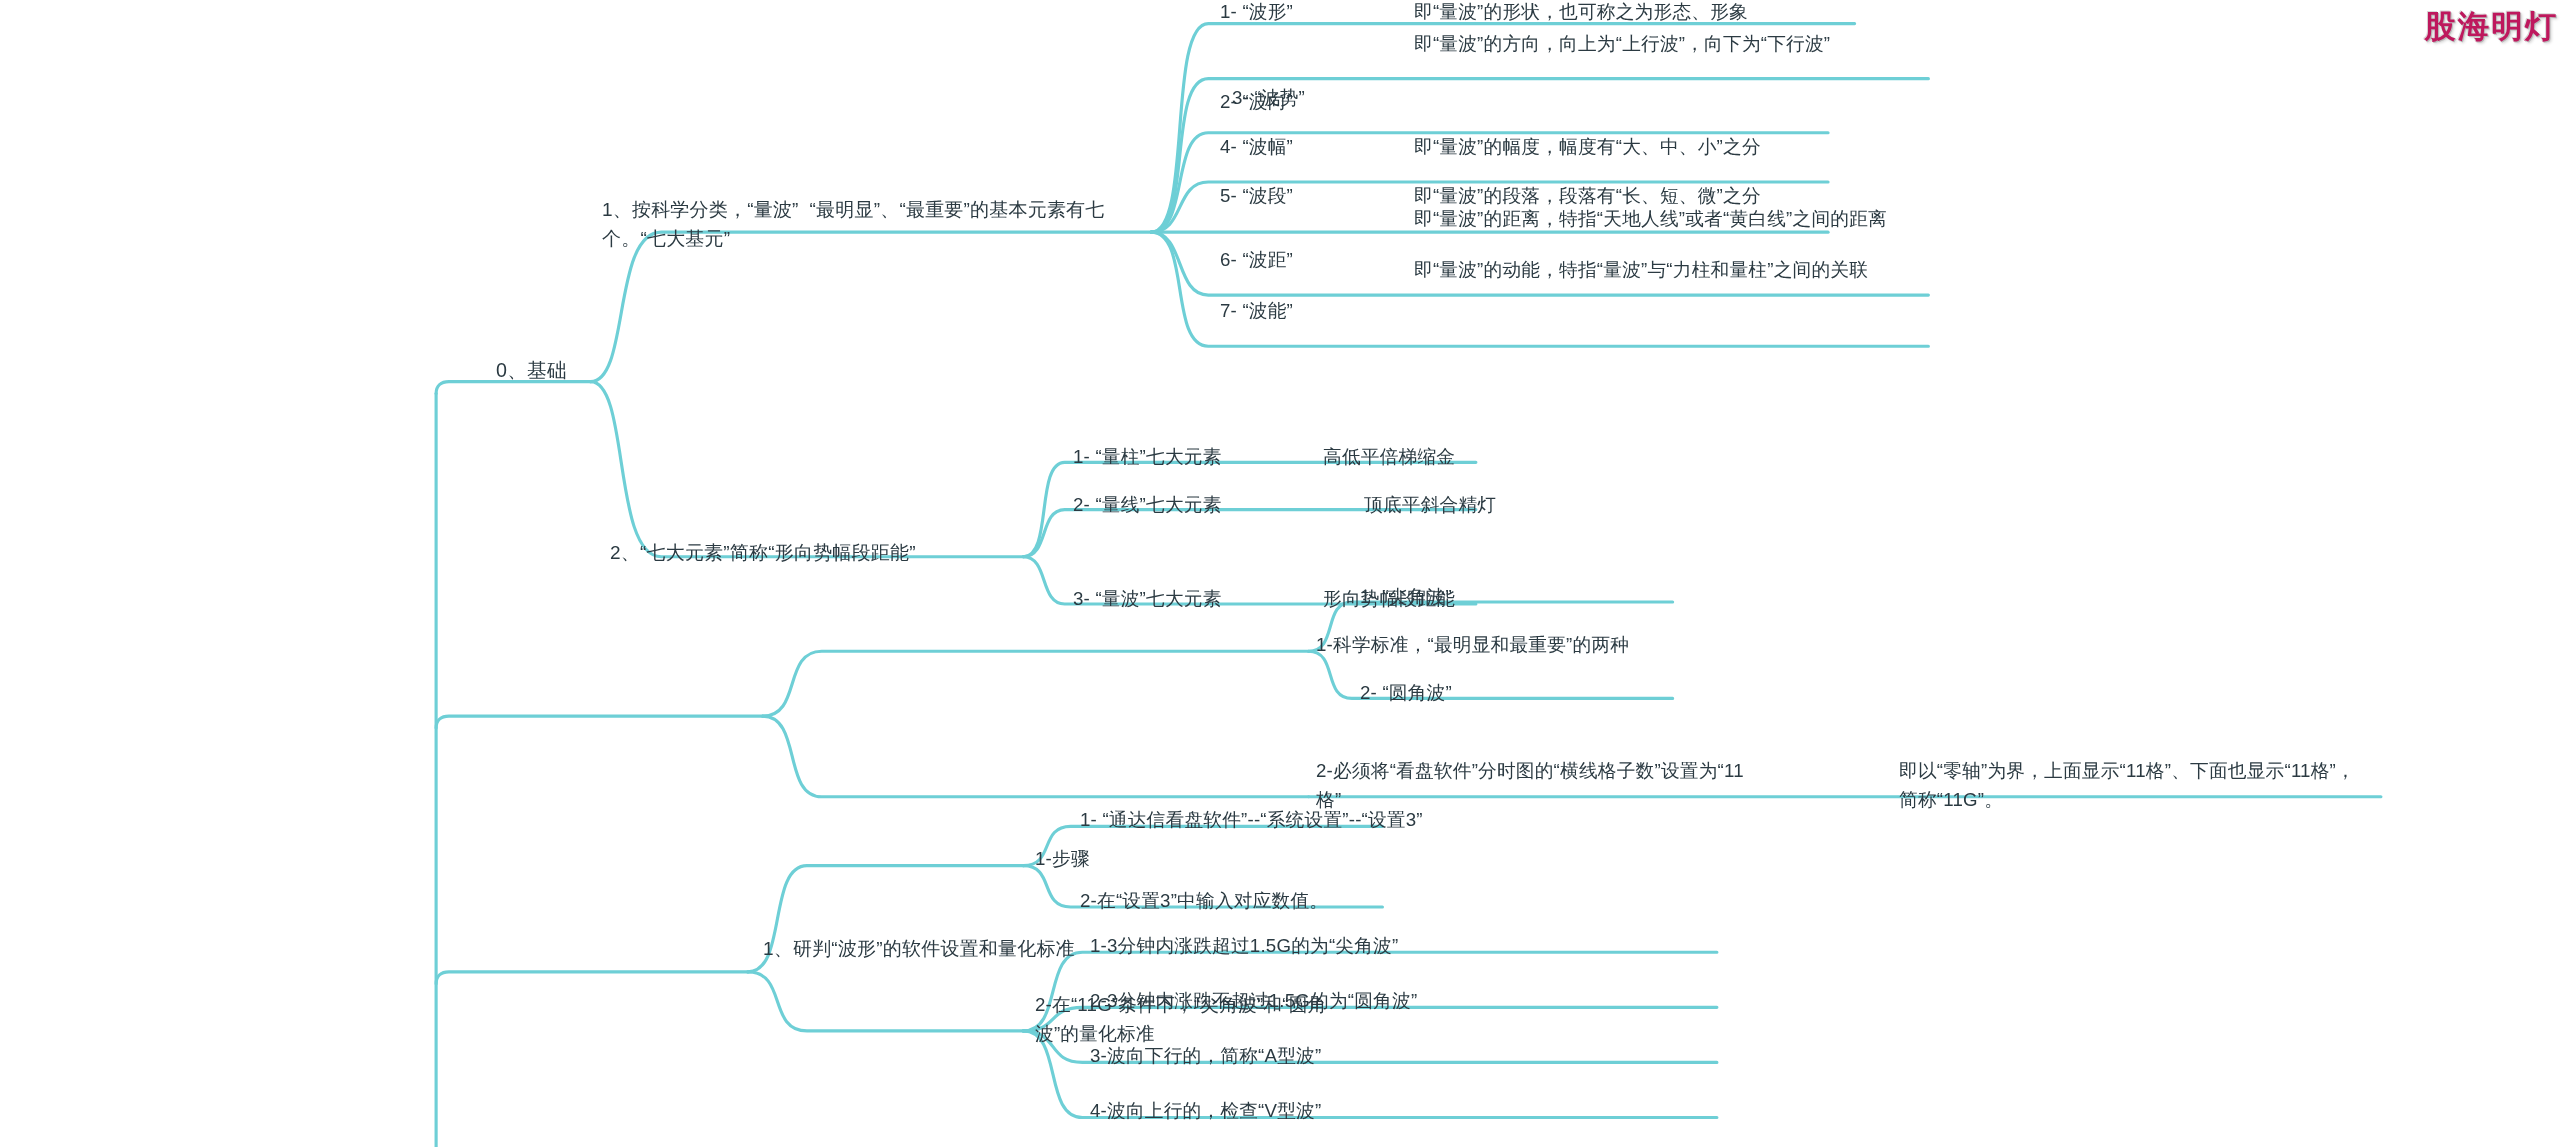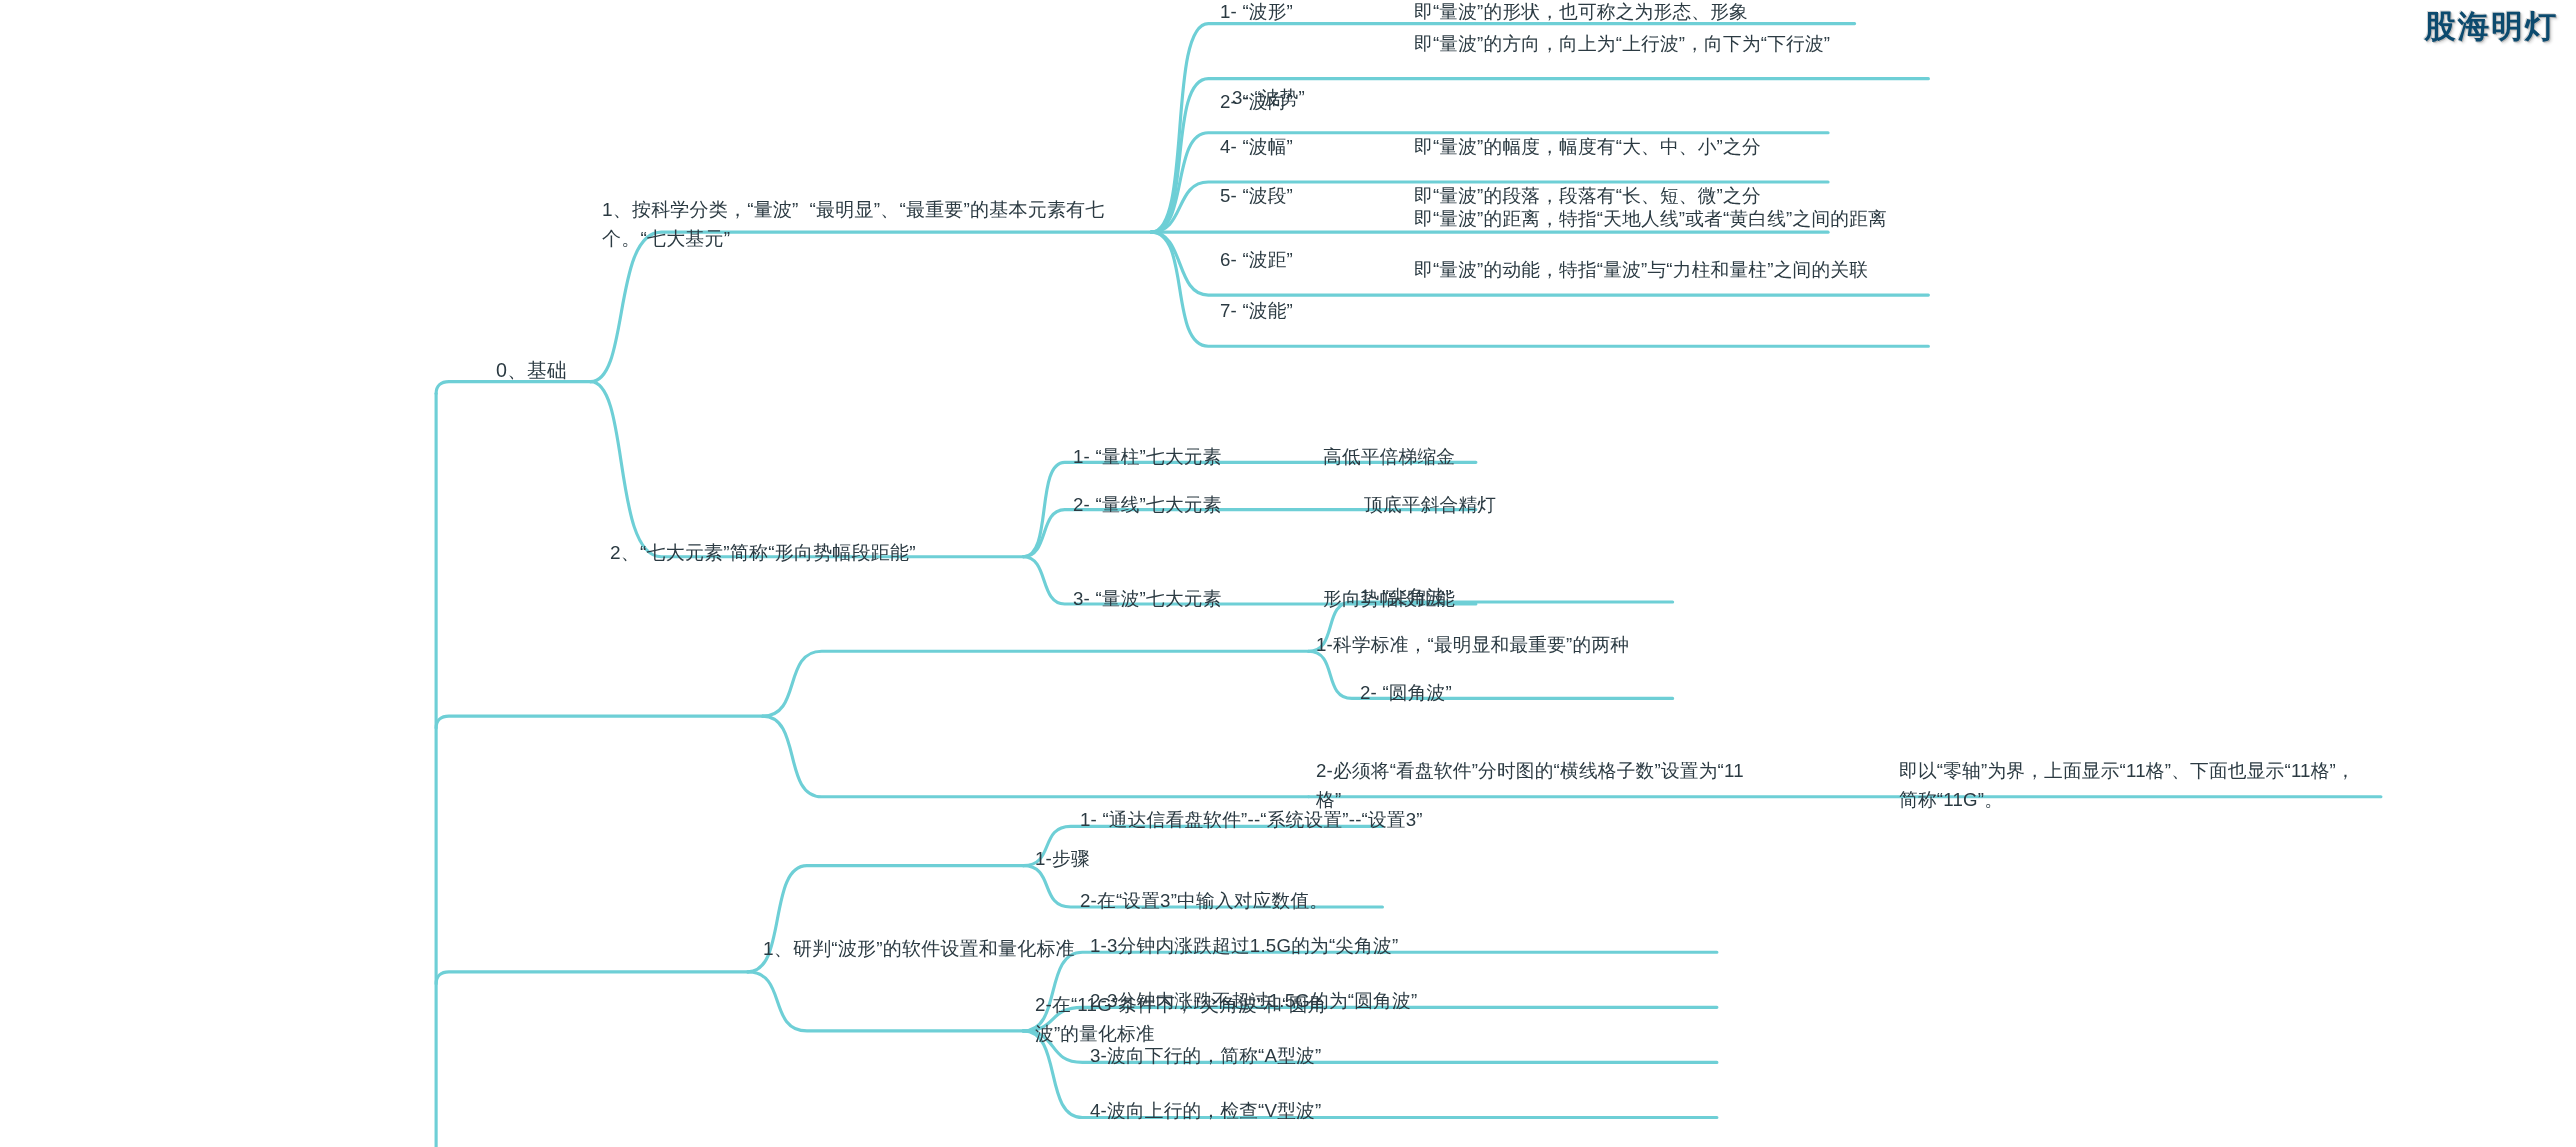--- a/index.html
+++ b/index.html
@@ -38,21 +38,21 @@
   }
   .node.lvl1 { font-size: 19px; }
   .node.lvl2 { font-size: 18.7px; }
   .node.lvl3 { font-size: 18.7px; }
   .watermark {
     position: absolute;
     right: 17.7px;
     top: 5.9px;
     font-size: 31.5px;
     font-weight: bold;
-    color: #0c4a6e;
+    color: #be185d;
     letter-spacing: 2px;
     text-shadow:
       1px 1px 0 #b9b9b9,
       -1px -1px 0 #d8d8d8,
       2px 2px 3px rgba(0,0,0,.18);
     font-family: "DejaVu Sans", sans-serif;
   }
 </style>
 </head>
 <body>

